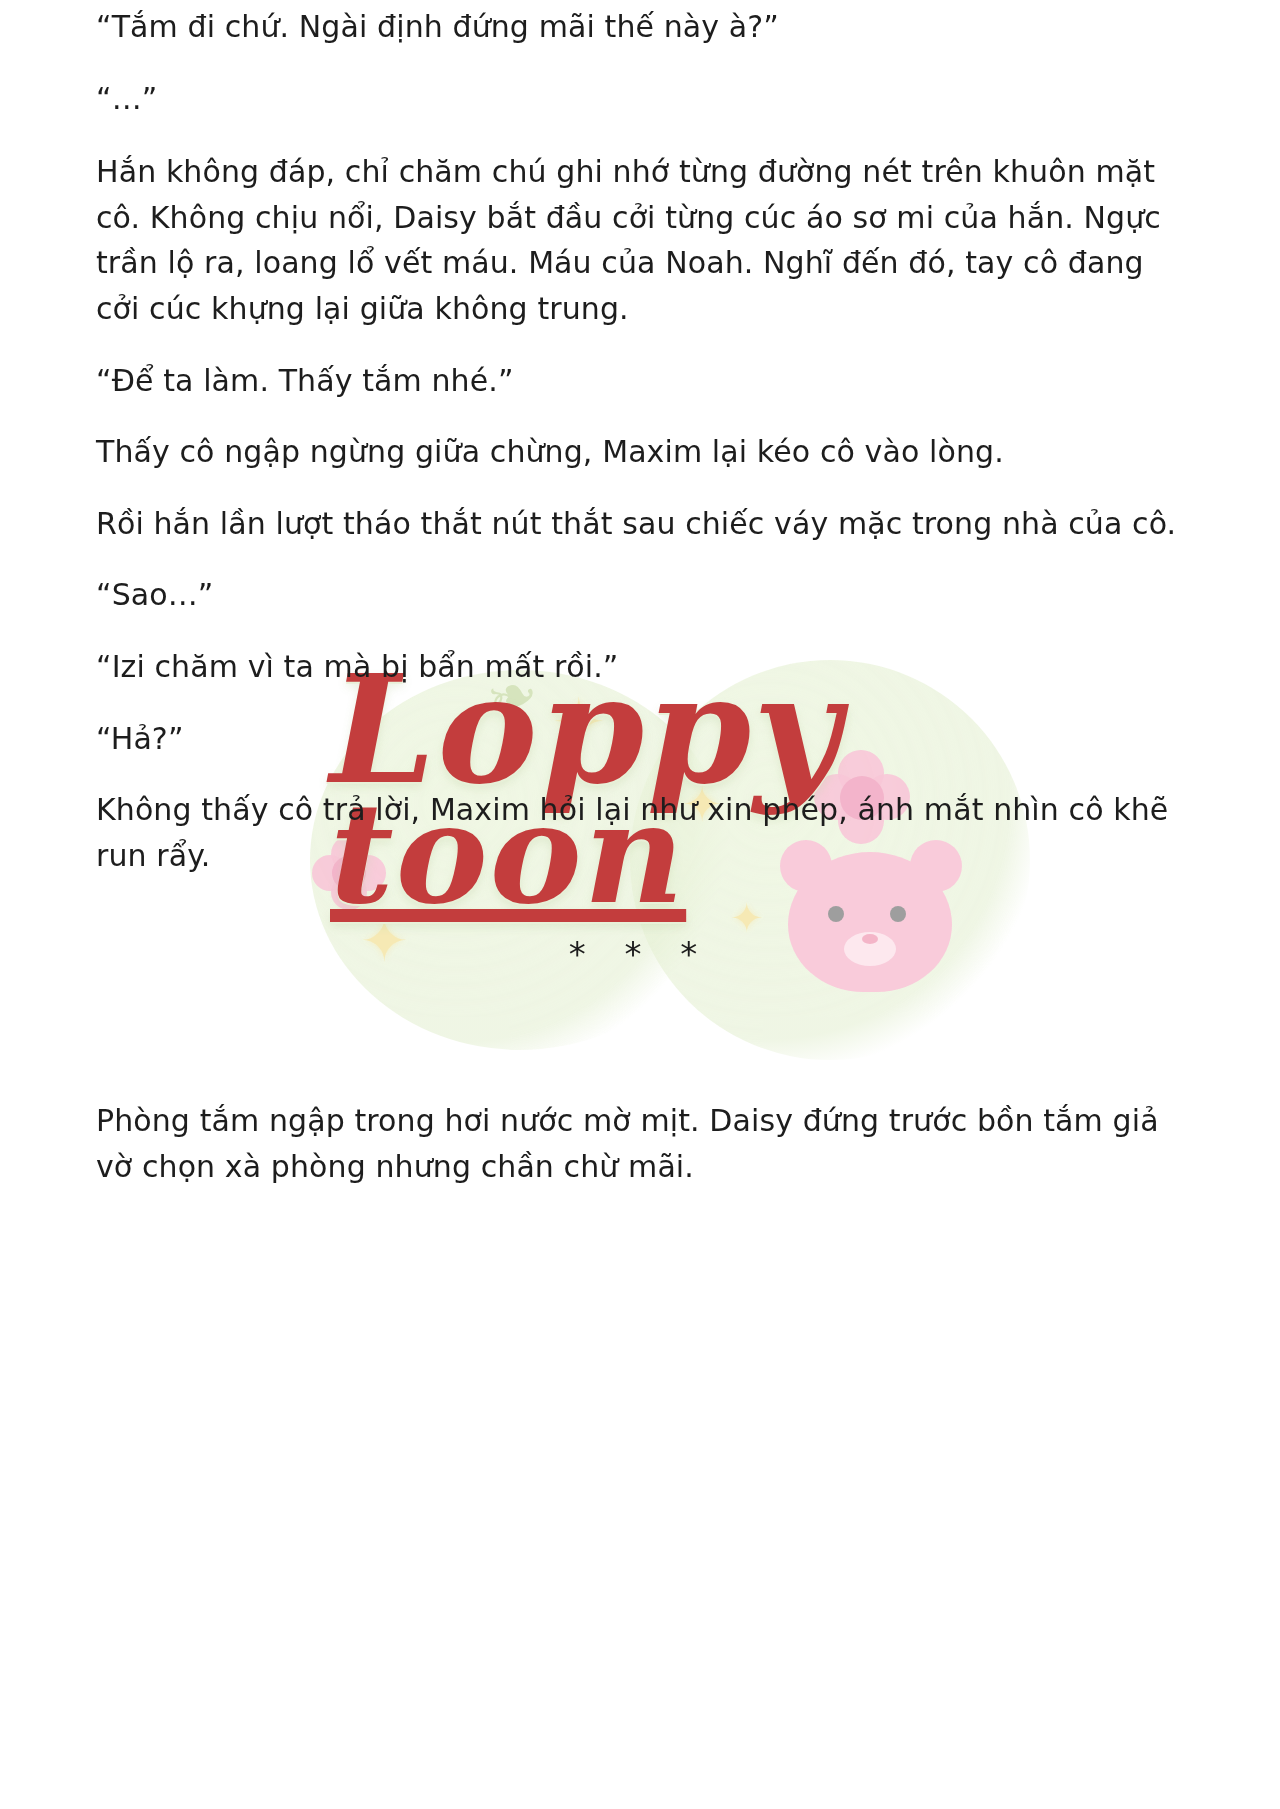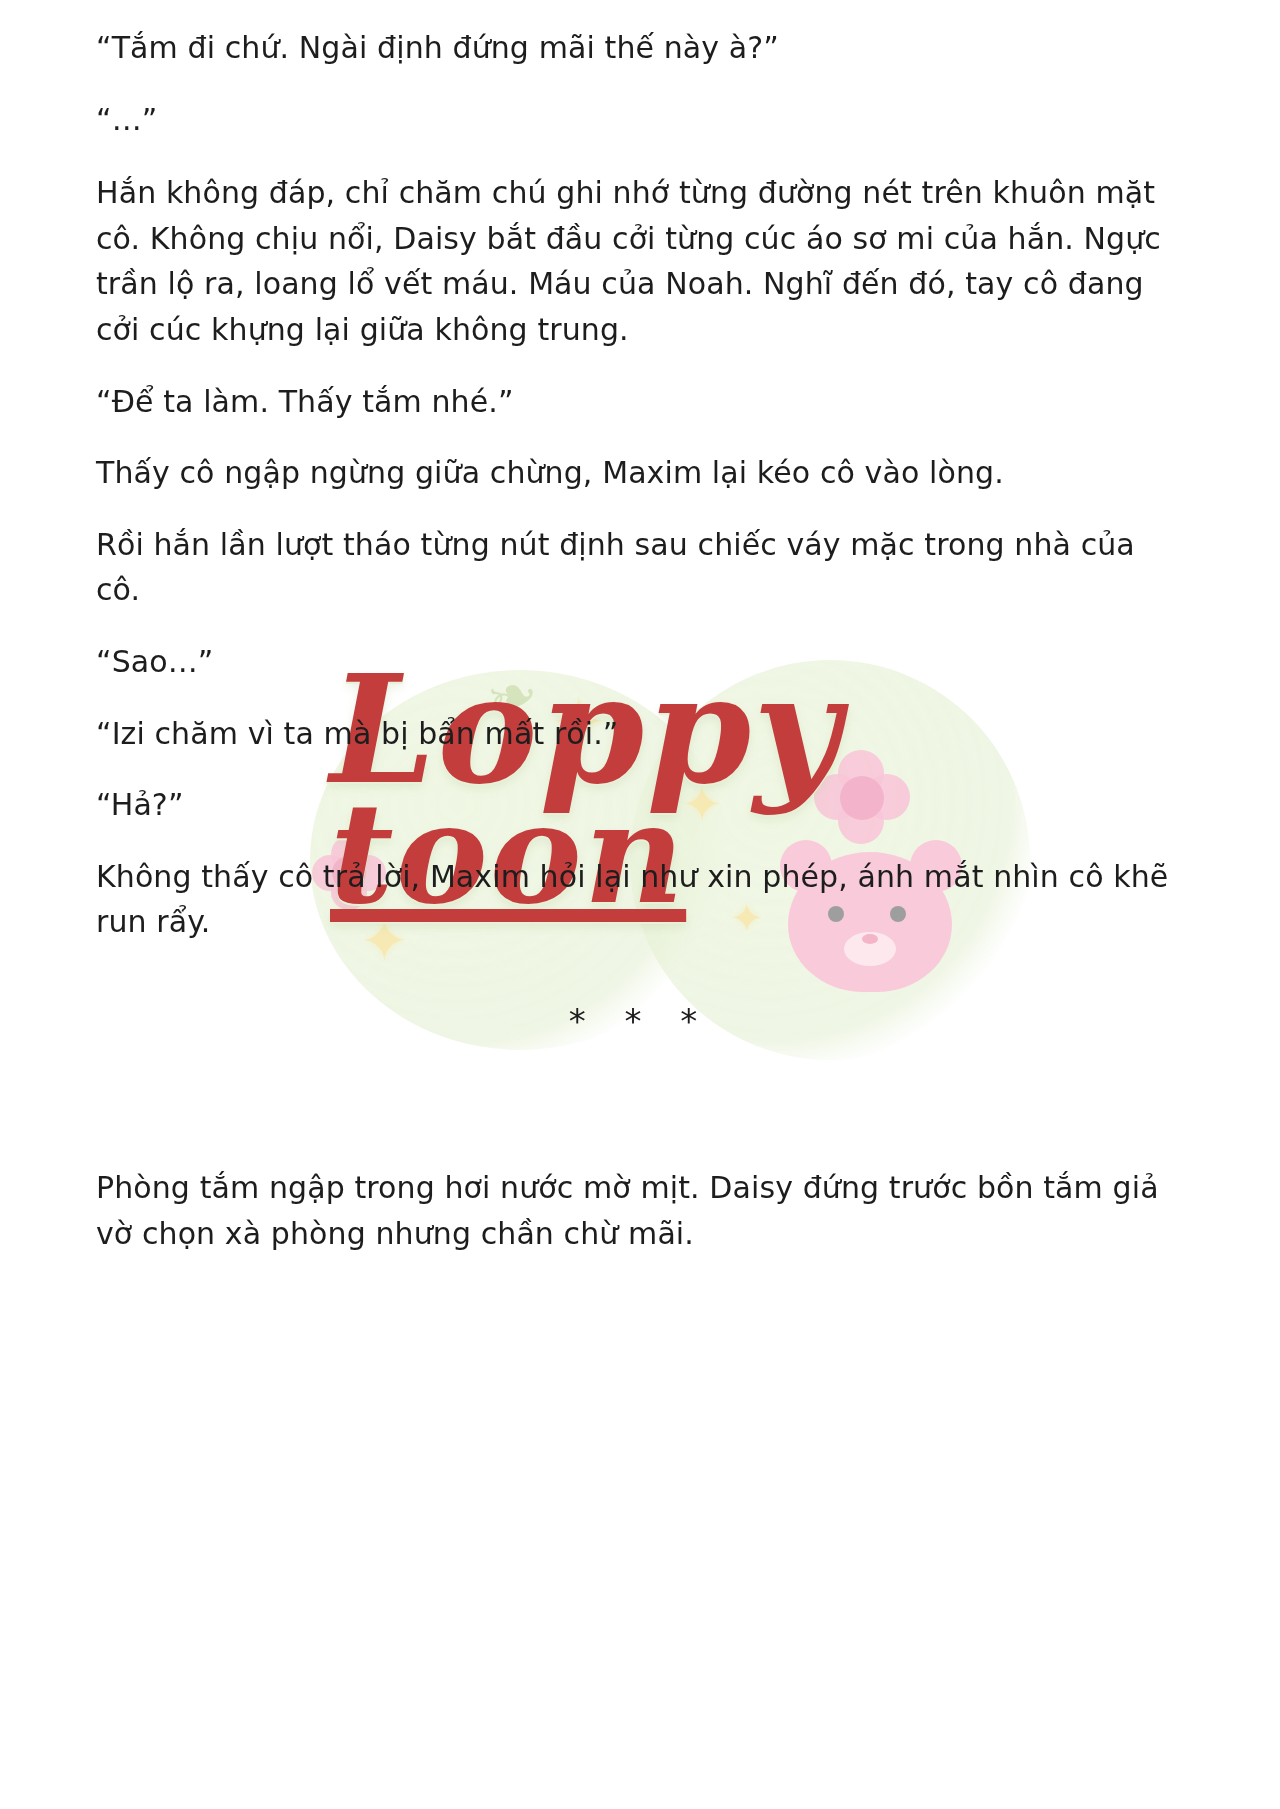--- a/index.html
+++ b/index.html
@@ -158,21 +158,21 @@
     left: 186px; top: 0px;
     color: #cfe0b2;
     font-size: 62px;
     transform: rotate(-18deg);
   }
 
   
   .content {
     position: relative;
     z-index: 2;
-    padding-top: 25px;
+    padding-top: 4px;
   }
   p {
     margin: 0 0 26px 0;
     font-size: 30px;
     line-height: 1.52;
     letter-spacing: 0.1px;
     color: #1d1d1d;
     font-weight: 400;
   }
   p.ellipsis-line {
@@ -236,21 +236,21 @@
       <span class="l2">toon</span>
     </div>
   </div>
 
   <div class="content">
     <p>“Tắm đi chứ. Ngài định đứng mãi thế này à?”</p>
     <p class="ellipsis-line">“…”</p>
     <p>Hắn không đáp, chỉ chăm chú ghi nhớ từng đường nét trên khuôn mặt cô. Không chịu nổi, Daisy bắt đầu cởi từng cúc áo sơ mi của hắn. Ngực trần lộ ra, loang lổ vết máu. Máu của Noah. Nghĩ đến đó, tay cô đang cởi cúc khựng lại giữa không trung.</p>
     <p>“Để ta làm. Thấy tắm nhé.”</p>
     <p>Thấy cô ngập ngừng giữa chừng, Maxim lại kéo cô vào lòng.</p>
-    <p>Rồi hắn lần lượt tháo từng nút định sau chiếc váy mặc trong nhà của cô.</p>
+    <p>Rồi hắn lần lượt tháo thắt nút thắt sau chiếc váy mặc trong nhà của cô.</p>
     <p>“Sao…”</p>
     <p>“Izi chăm vì ta mà bị bẩn mất rồi.”</p>
     <p>“Hả?”</p>
     <p>Không thấy cô trả lời, Maxim hỏi lại như xin phép, ánh mắt nhìn cô khẽ run rẩy.</p>
 
     <div class="divider">* * *</div>
     <div class="gap"></div>
 
     <p>Phòng tắm ngập trong hơi nước mờ mịt. Daisy đứng trước bồn tắm giả vờ chọn xà phòng nhưng chần chừ mãi.</p>
   </div>

